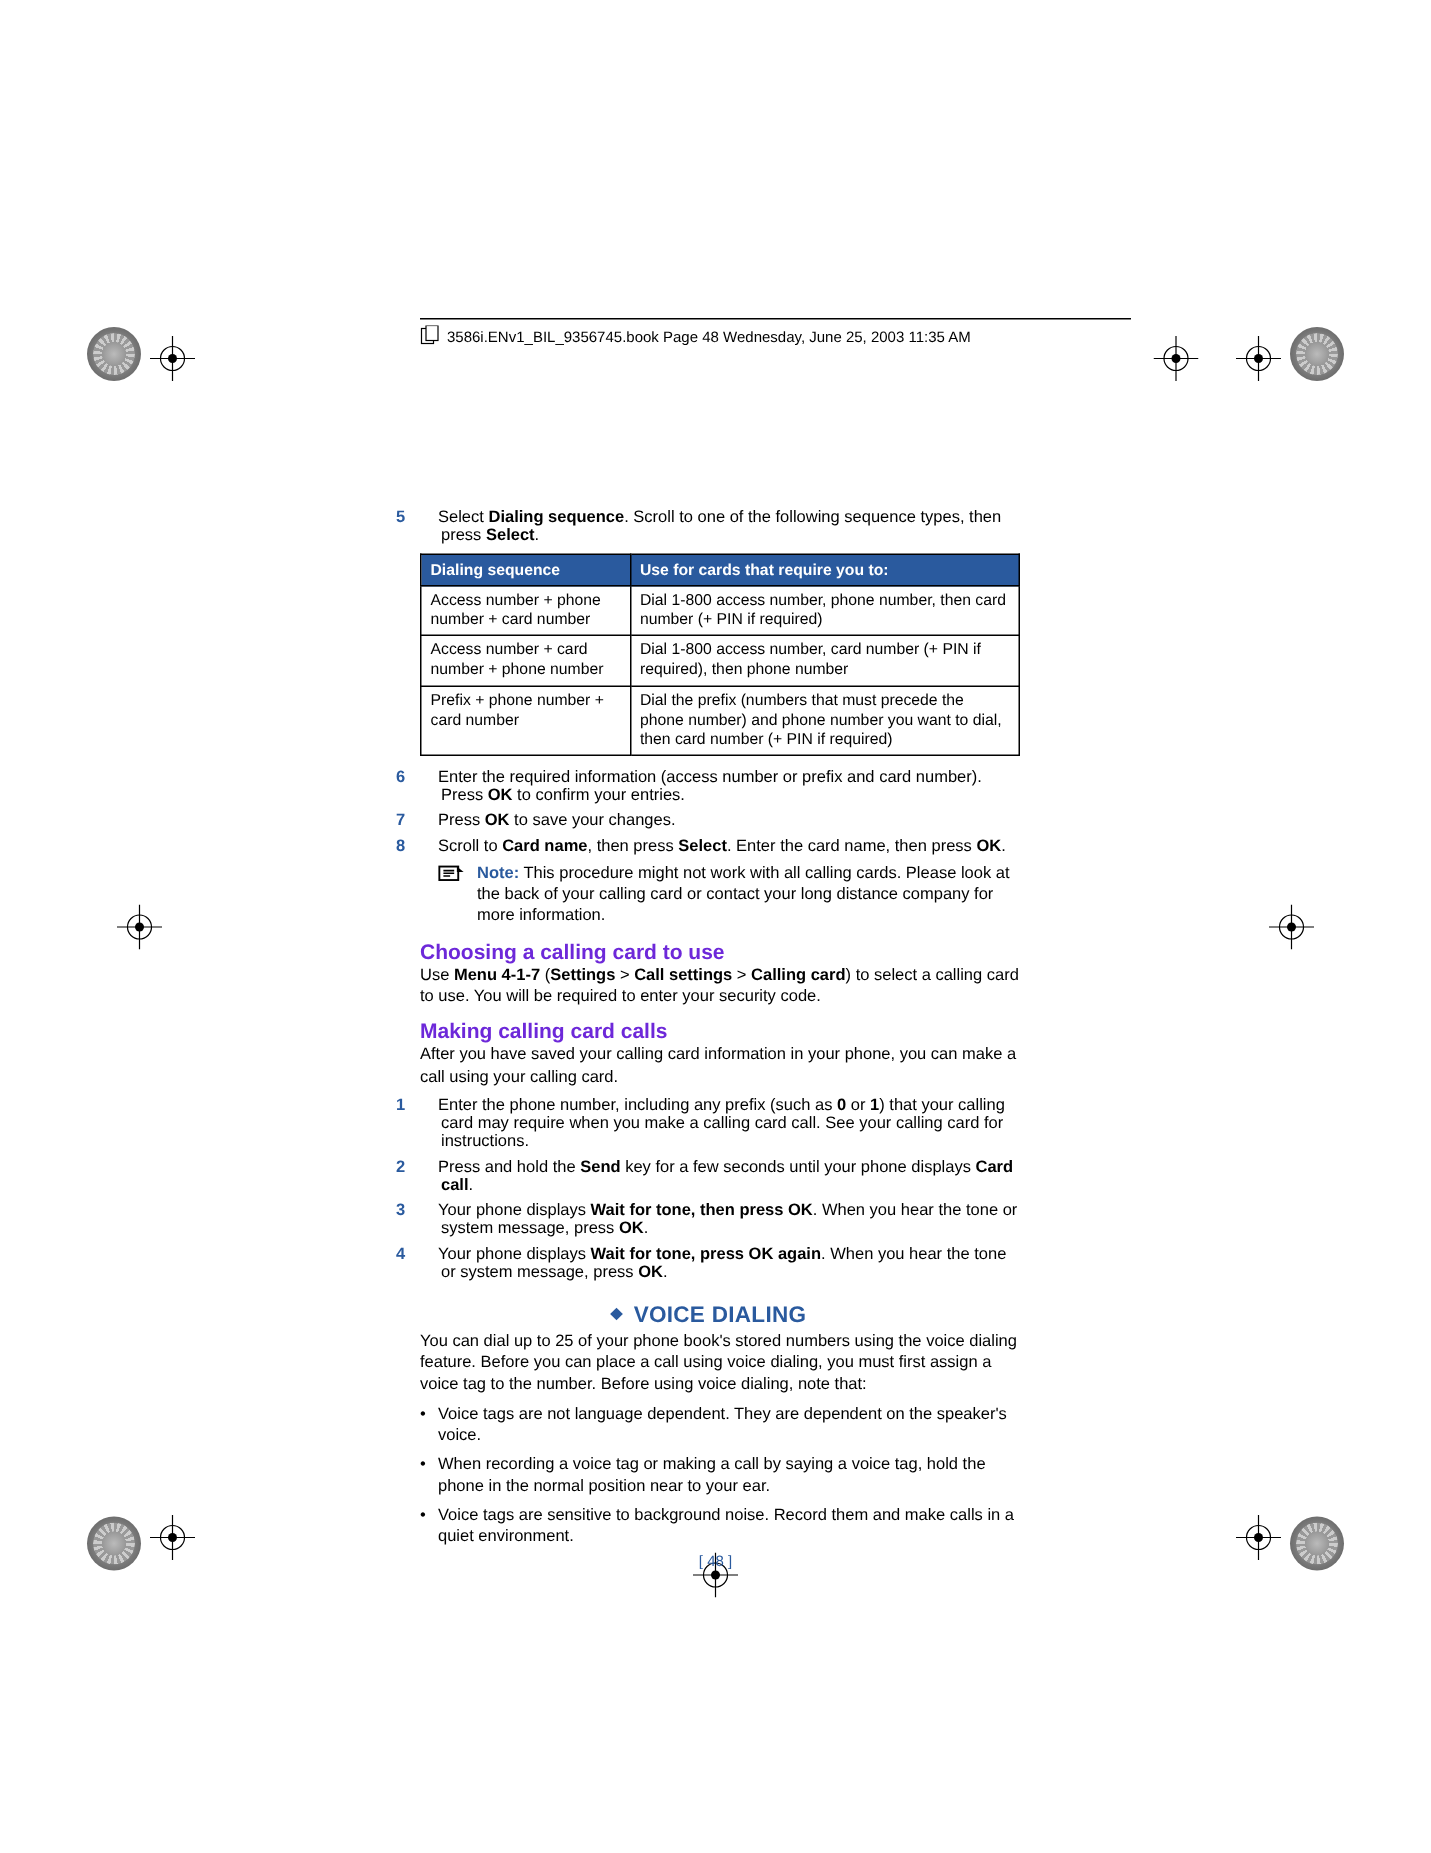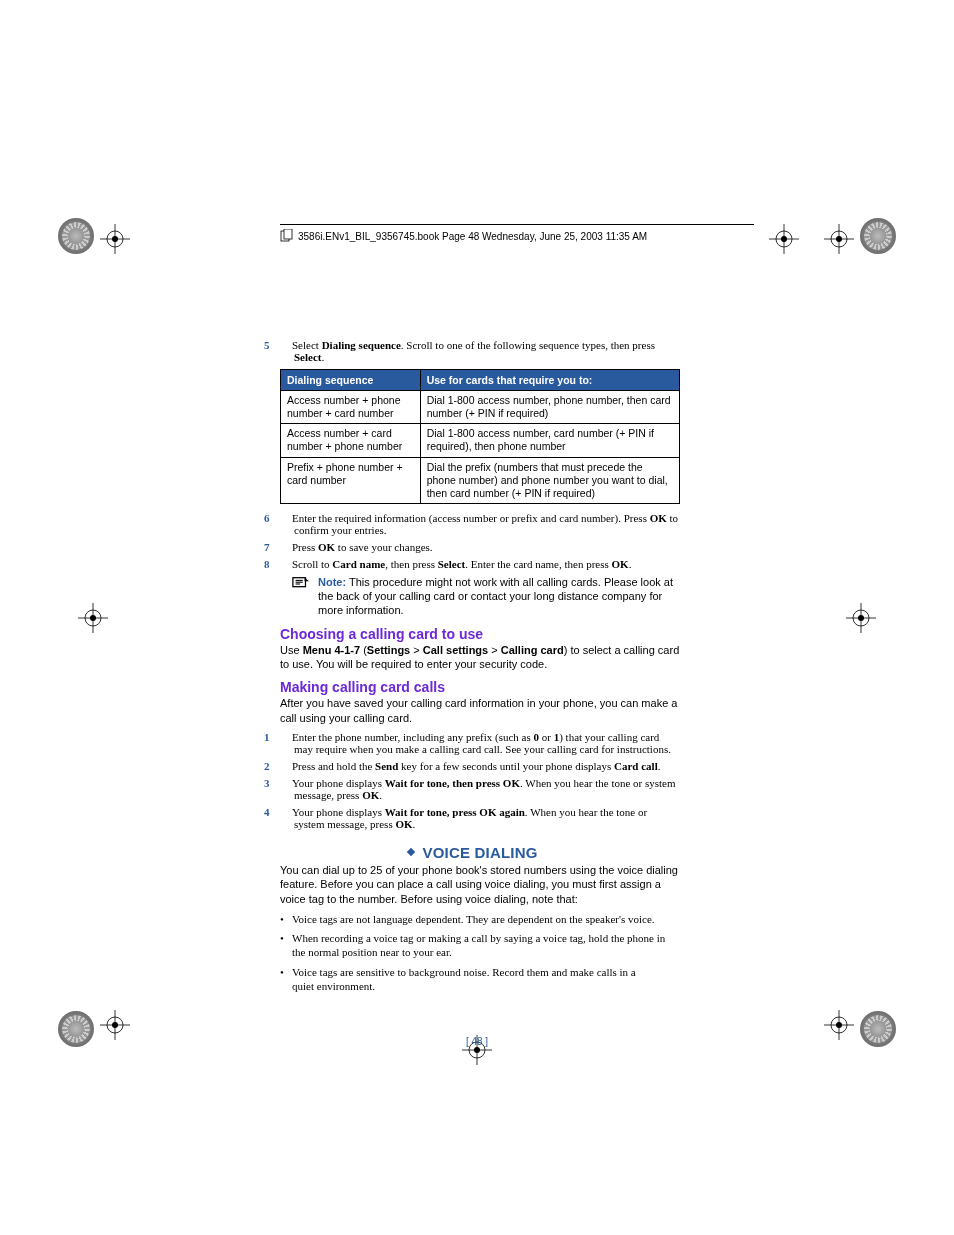--- a/index.html
+++ b/index.html
@@ -29,38 +29,38 @@
     -webkit-mask: radial-gradient(circle, transparent 40%, black 41%);
   }
   .reg-target {
     position: absolute;
     width: 30px; height: 30px;
   }
   .reg-target svg { width: 100%; height: 100%; }
 
   .header-line {
     position: absolute;
-    top: 224px;
+    top: 212px;
     left: 280px;
     right: 200px;
     border-top: 0.5px solid #000;
     height: 20px;
     font-size: 10px;
     padding-top: 4px;
   }
 
   .content {
     position: absolute;
     top: 339px;
     left: 280px;
     width: 400px;
   }
 
   .num { color: #2a5a9e; font-weight: bold; display: inline-block; width: 14px; margin-left: -2px;}
-  .step-first { padding-left: 14px; text-indent: -14px; margin-bottom: 5px; font-family: Liberation Serif, serif;}
+  .step-first { padding-left: 14px; text-indent: -14px; margin-bottom: 5px;}
 
   table {
     border-collapse: collapse;
     width: 100%;
     margin: 6px 0 8px 0;
     font-size: 10.5px;
   }
   th {
     background: #2a5a9e;
     color: #fff;
@@ -119,21 +119,20 @@
   ul.bullets {
     list-style: none;
     padding: 0;
     margin: 4px 0 0 0;
   }
   ul.bullets li {
     position: relative;
     padding-left: 12px;
     margin-bottom: 5px;
     line-height: 1.3;
-    font-family: Liberation Serif, serif;
   }
   ul.bullets li::before {
     content: "•";
     position: absolute;
     left: 0;
     top: 0;
   }
 
   .page-num {
     position: absolute;

